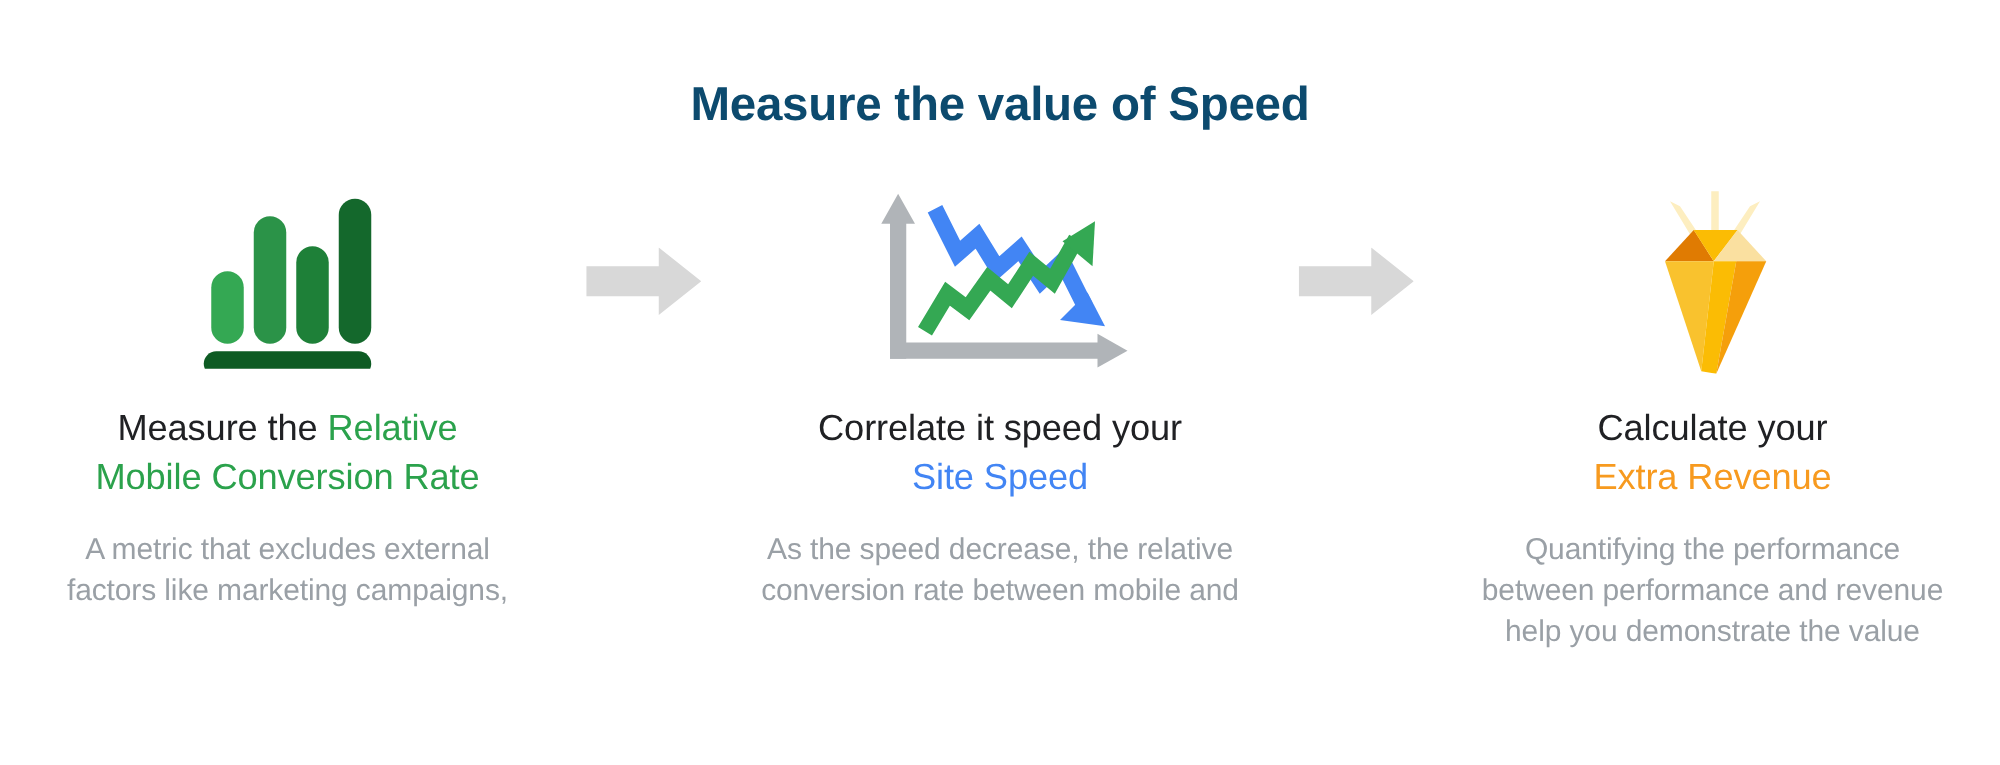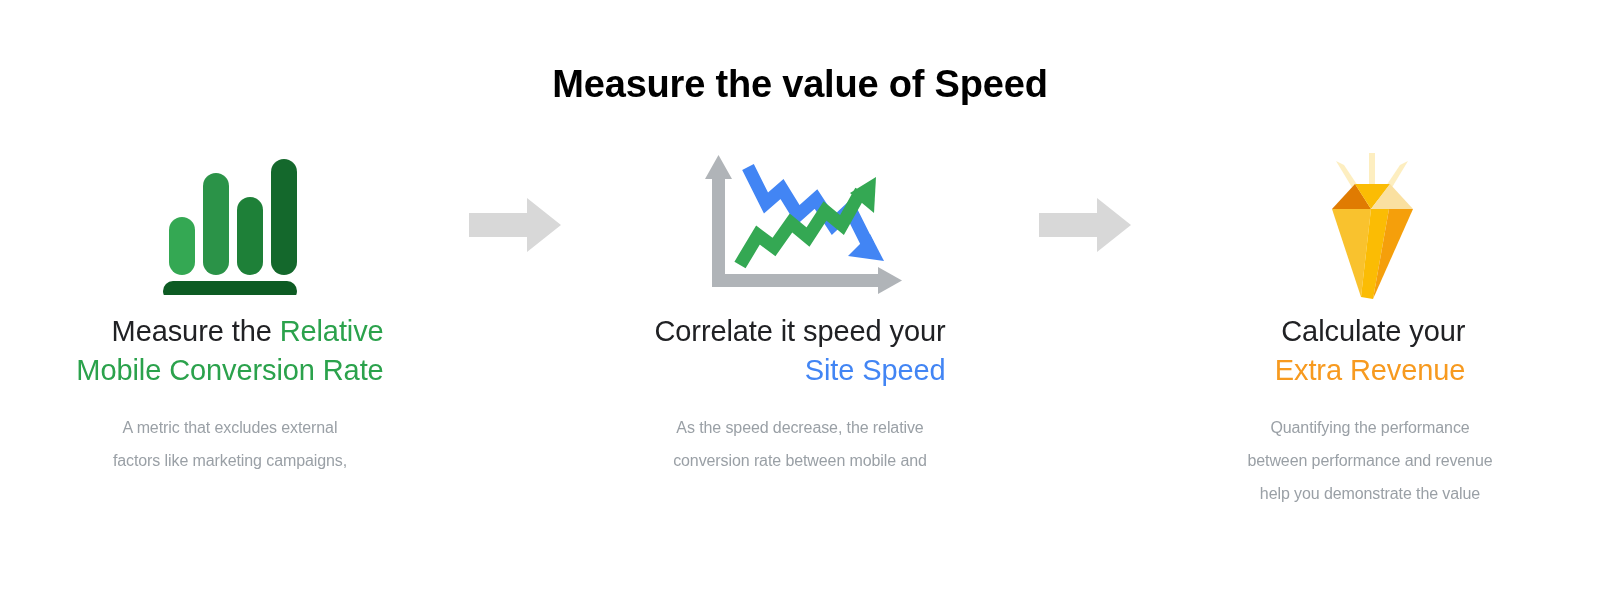--- a/index.html
+++ b/index.html
@@ -25,21 +25,21 @@
   
   .title {
     position: absolute;
     top: 64px;
     left: 0;
     width: 1600px;
     text-align: center;
     font-size: 38px;
     font-weight: 700;
     letter-spacing: -0.2px;
-    color: #000000;
+    color: #0c4a6e;
     line-height: 1.1;
   }
 
   
   .columns {
     position: absolute;
     top: 150px;
     left: 0;
     width: 1600px;
     display: flex;
@@ -56,35 +56,35 @@
   }
 
   .icon-wrap {
     height: 150px;
     display: flex;
     align-items: center;
     justify-content: center;
   }
 
   .col-heading {
-    margin-top: 12px;
+    margin-top: 24px;
     font-size: 29px;
     line-height: 39px;
     color: #202124;
-    text-align: right;
+    text-align: center;
     font-weight: 400;
     letter-spacing: -0.1px;
   }
   .hl-green  { color: #2ba24c; }
   .hl-blue   { color: #4285f4; }
   .hl-orange { color: #f79a1f; }
 
   .col-desc {
     margin-top: 21px;
-    font-size: 16px;
+    font-size: 24px;
     line-height: 33px;
     color: #9aa0a6;
     text-align: center;
     font-weight: 400;
     letter-spacing: -0.1px;
     max-width: 460px;
   }
 
   
   .connector {

